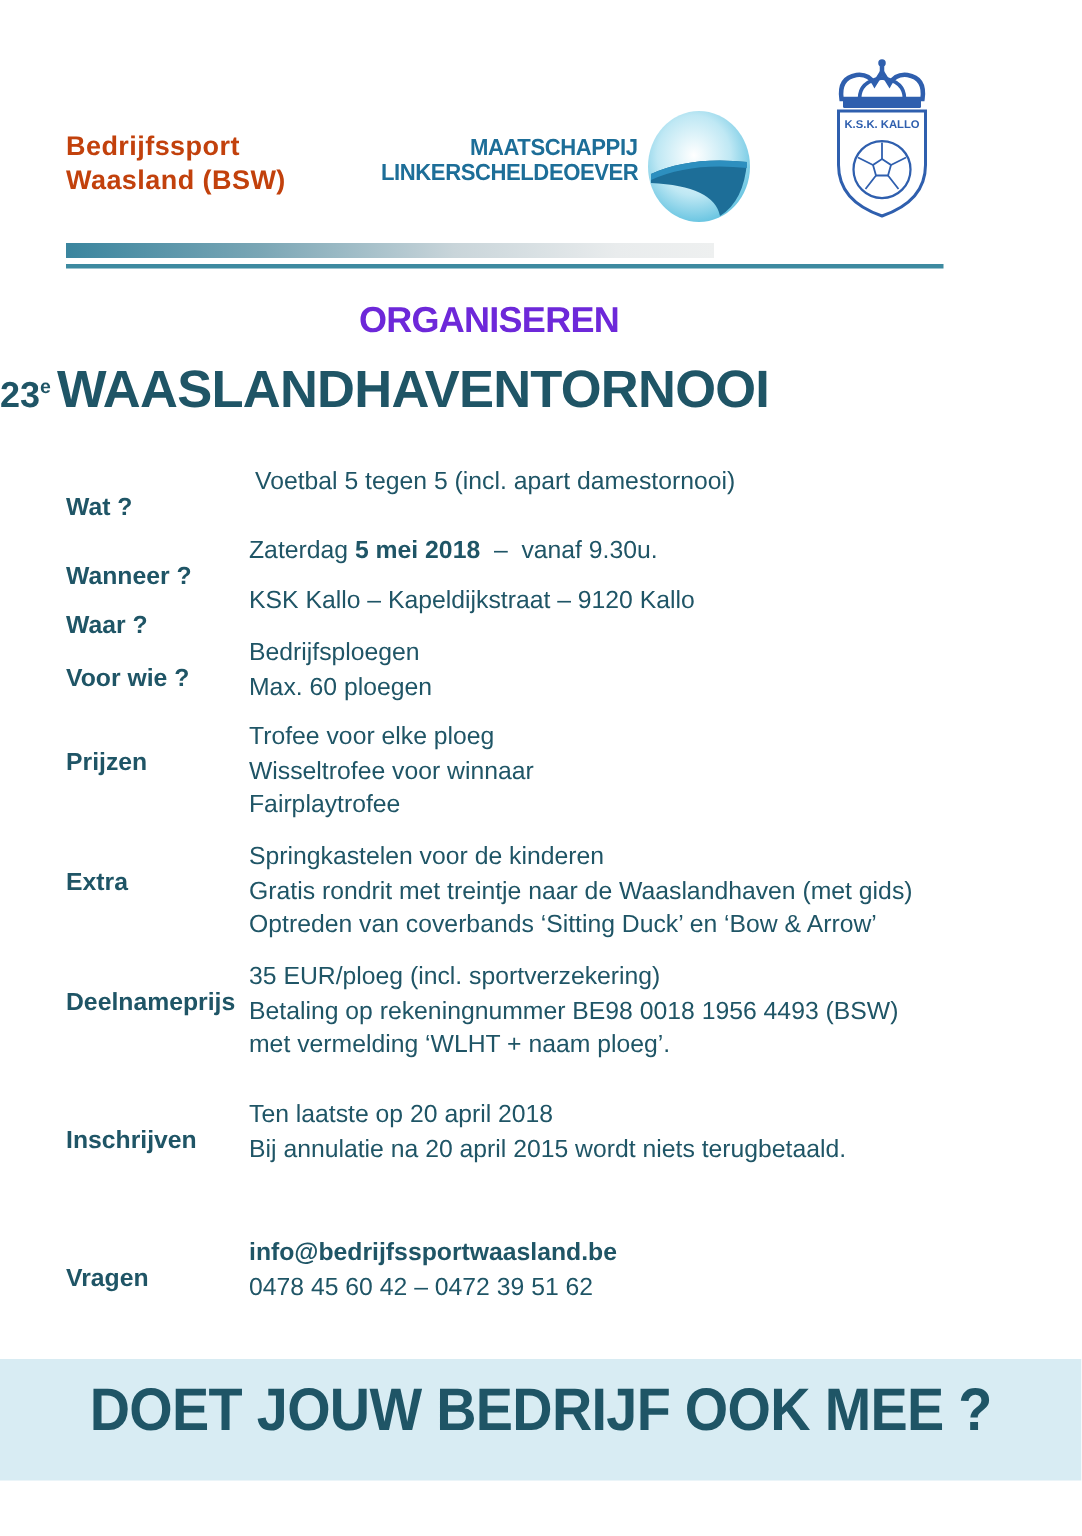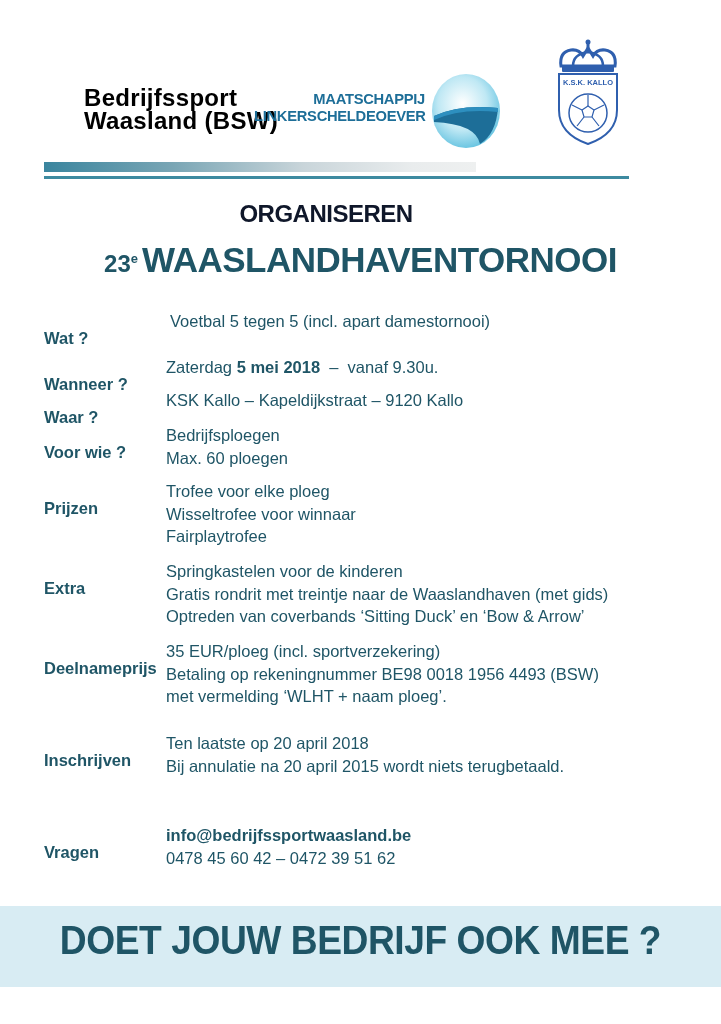--- a/index.html
+++ b/index.html
@@ -1,28 +1,28 @@
 <!DOCTYPE html>
 <html><head>
 <meta charset="utf-8">
 <style>
   html, body { margin:0; padding:0; background:#ffffff; }
   body { width:721px; height:1024px; position:relative; overflow:hidden;
          font-family:"Liberation Sans", sans-serif; color:#1f5566; }
   .abs { position:absolute; }
-  .org-name { left:44px; top:86px; font-size:24px; font-weight:bold; color:#000000; line-height:23px; letter-spacing:0.3px;margin-left:40px; }
+  .org-name { left:44px; top:86px; font-size:18px; font-weight:bold; color:#c2410c; line-height:23px; letter-spacing:0.3px; }
   .mls { left:245px; top:90px; width:180px; text-align:right; font-family:"Liberation Sans", sans-serif;
          font-weight:bold; color:#1d6e98; font-size:15.5px; line-height:17px; letter-spacing:-0.3px; transform:scaleX(0.95); transform-origin:right; }
   .mls-logo { left:430px; top:72px; width:72px; height:78px; }
   .club-logo { left:553px; top:38px; width:70px; height:110px; }
   .grad-bar { left:44px; top:162px; width:432px; height:10px;
               background:linear-gradient(to right,#3a859e 0%,#7aa6b5 30%,#c9d5da 60%,#e9eced 85%,#eef0f0 100%); }
   .rule { left:44px; top:176px; width:585px; height:3px; background:#3d8aa0; }
-  .title1 { left:0; top:200px; width:652px; text-align:center; font-size:24px; font-weight:bold; color:#0f172a; letter-spacing:-0.5px; }
-  .title2 { left:0; top:240px; width:721px; text-align:center; font-weight:bold; color:#1f5566; }
+  .title1 { left:0; top:200px; width:652px; text-align:center; font-size:24px; font-weight:bold; color:#6d28d9; letter-spacing:-0.5px; }
+  .title2 { left:0; top:240px; width:721px; text-align:left; font-weight:bold; color:#1f5566; }
   .title2 .num { font-size:24px; }
   .title2 sup { font-size:13px; vertical-align:9px; margin-right:4px; }
   .title2 .big { font-size:35px; letter-spacing:-0.5px; }
   .row { position:absolute; left:44px; width:640px; font-size:16.5px; line-height:22.5px; color:#1f5566; }
   .lbl { position:absolute; left:0; top:0; font-weight:bold; white-space:nowrap;margin-top:17px; }
   .val { position:absolute; left:122px; top:0; white-space:nowrap; }
   .val div { white-space:nowrap; }
   .val b { font-weight:bold; }
   .banner { left:0; top:906px; width:721px; height:81px; background:#d8ecf3; }
   .banner-text { left:0; top:918px; width:721px; text-align:center; font-size:40px; font-weight:bold;

